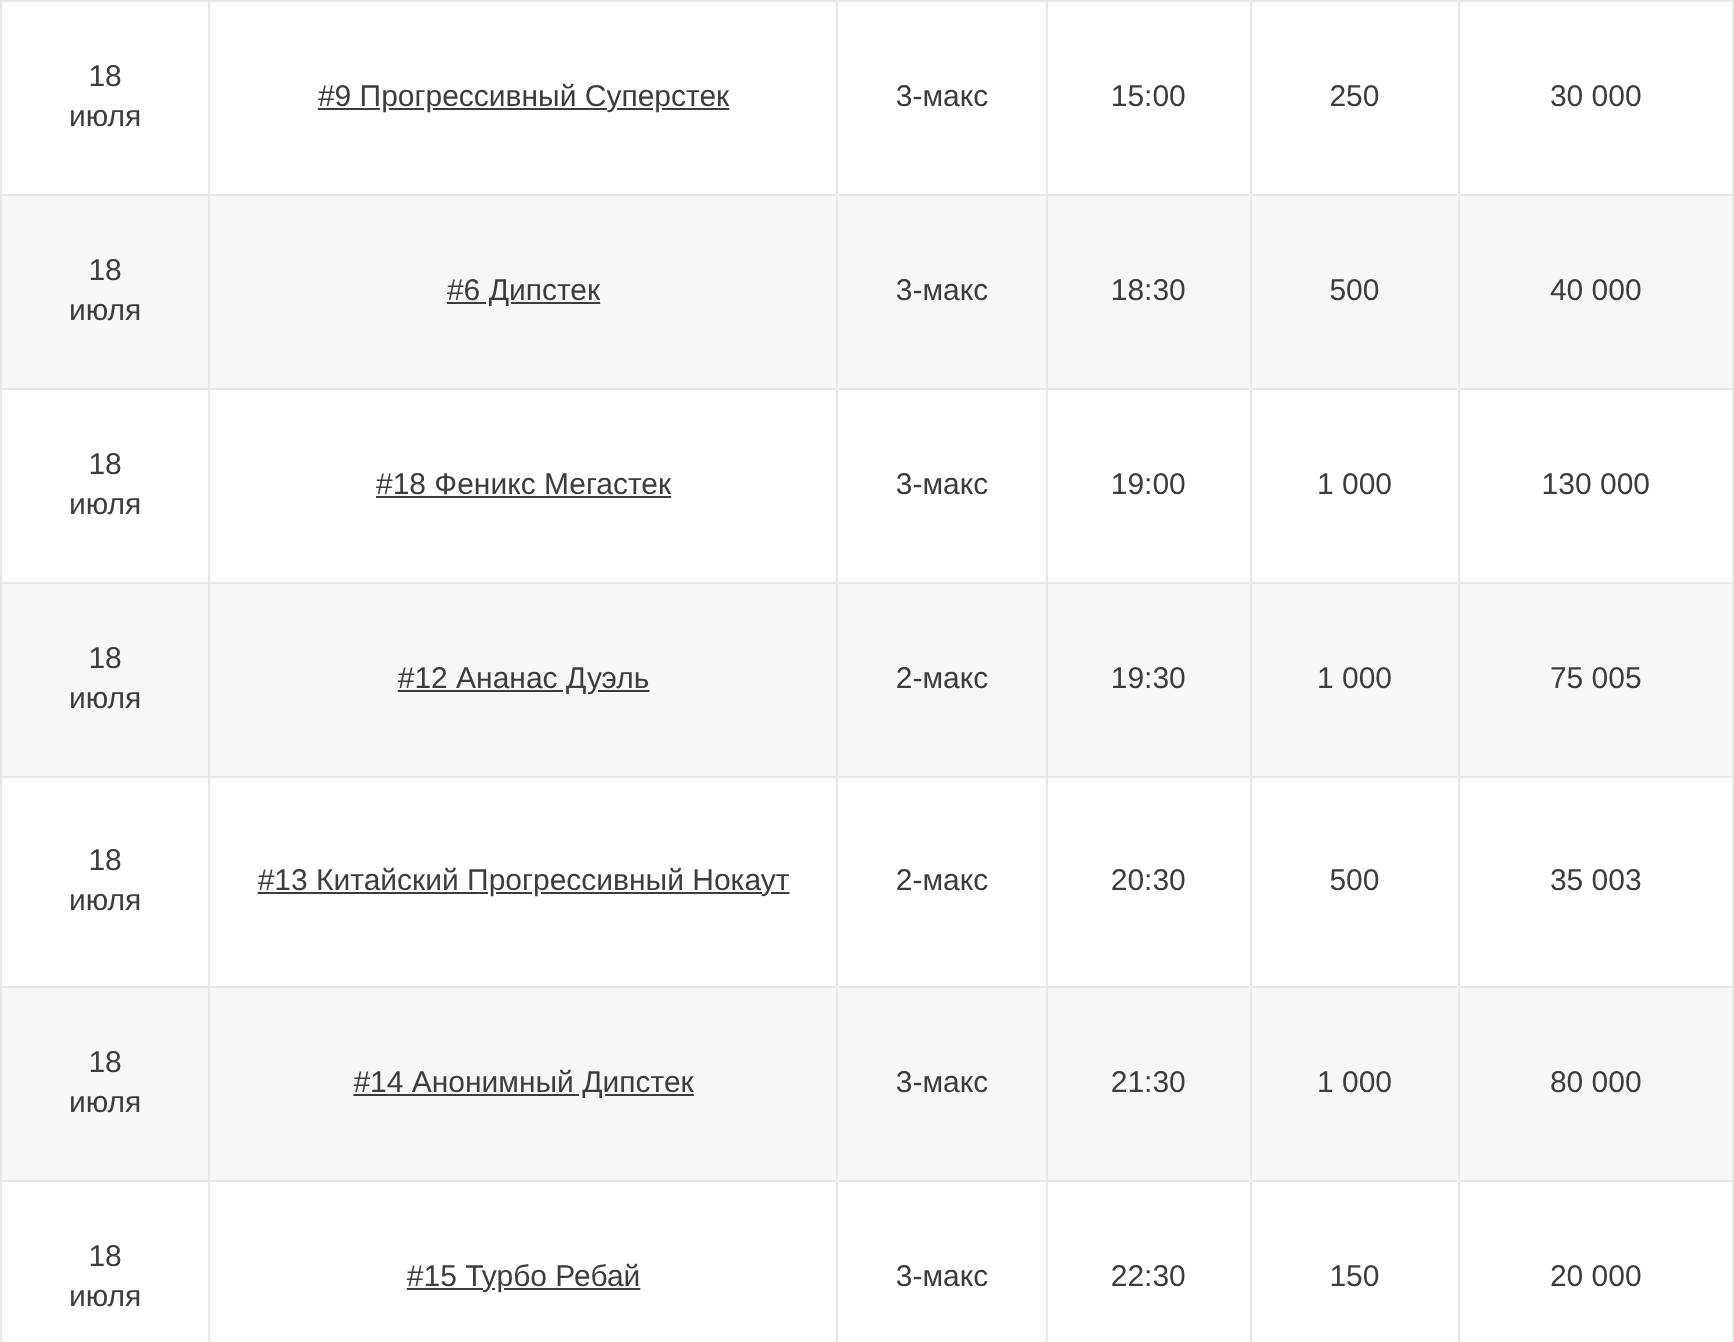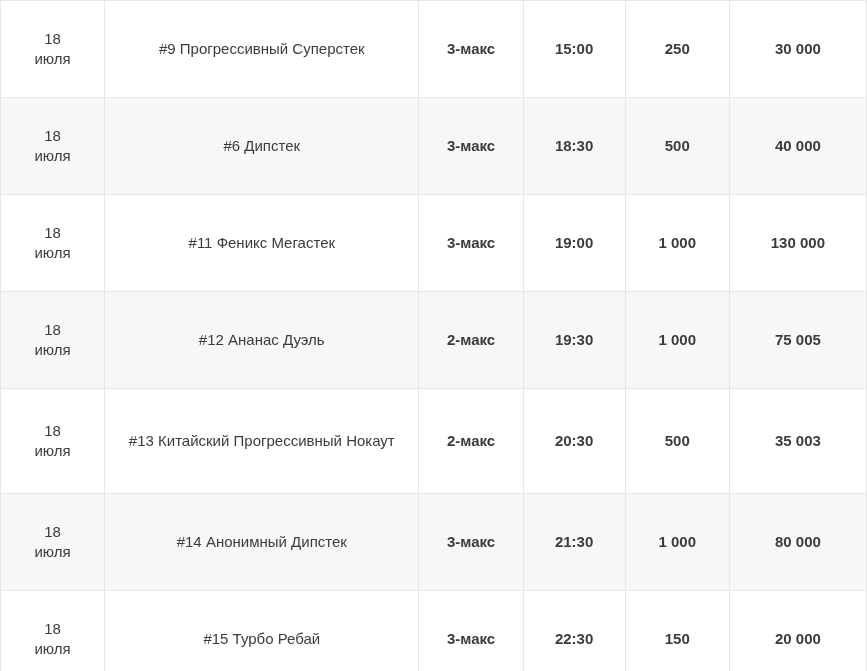--- a/index.html
+++ b/index.html
@@ -48,25 +48,25 @@
     display: block;
   }
   .cell-date .month {
     display: block;
   }
   .cell-name {
     font-size: 15px;
     color: #3c3c3c;
     padding-left: 10px;
     padding-right: 10px;
+    text-decoration: underline;
   }
   .cell-format, .cell-time, .cell-buyin, .cell-prize {
     font-size: 15px;
     color: #3c3c3c;
-    font-weight: bold;
   }
   
   tr.h-std td { height: 84px; }
   tr.h-tall td { height: 92px; }
 </style>
 </head>
 <body>
 
 <table class="schedule-table">
   <colgroup>
@@ -101,21 +101,21 @@
       <td class="cell-time">18:30</td>
       <td class="cell-buyin">500</td>
       <td class="cell-prize">40 000</td>
     </tr>
 
     <tr class="row-odd h-std">
       <td class="cell-date">
         <span class="day">18</span>
         <span class="month">июля</span>
       </td>
-      <td class="cell-name">#11 Феникс Мегастек</td>
+      <td class="cell-name">#18 Феникс Мегастек</td>
       <td class="cell-format">3-макс</td>
       <td class="cell-time">19:00</td>
       <td class="cell-buyin">1 000</td>
       <td class="cell-prize">130 000</td>
     </tr>
 
     <tr class="row-even h-std">
       <td class="cell-date">
         <span class="day">18</span>
         <span class="month">июля</span>

